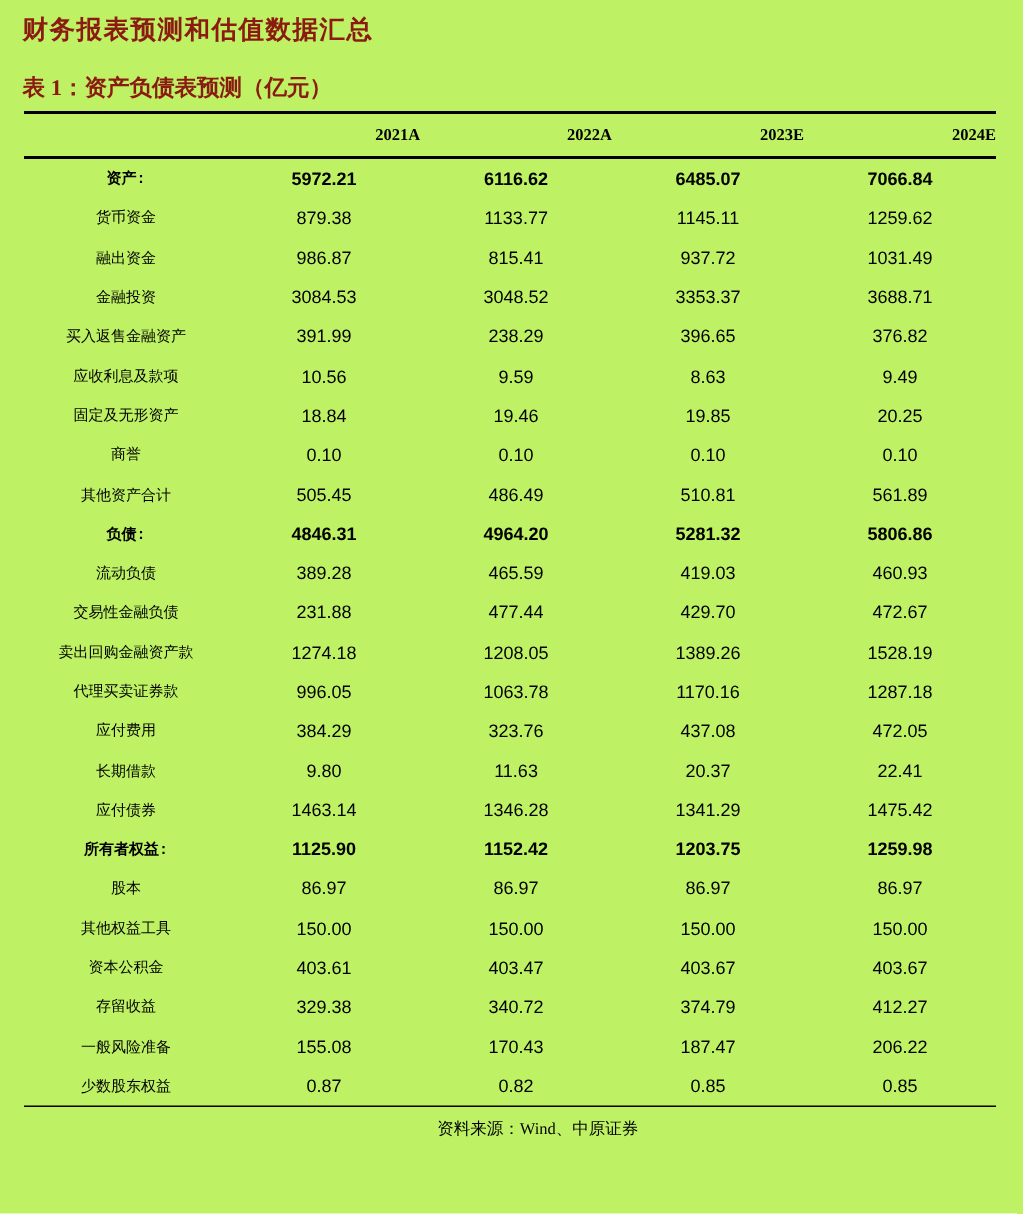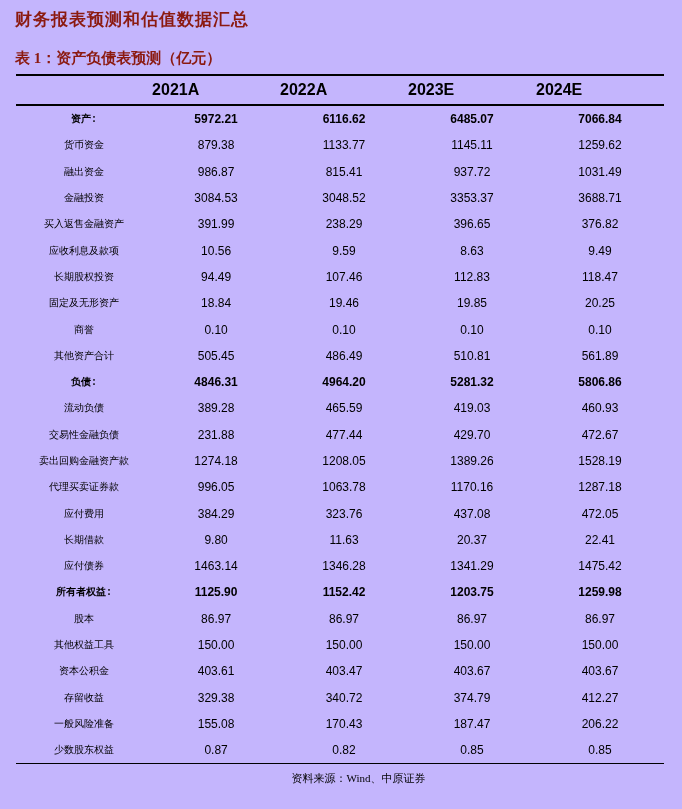--- a/index.html
+++ b/index.html
@@ -5,21 +5,21 @@
   html, body {
     margin: 0;
     padding: 0;
     background: #ffffff;
     font-family: "Liberation Sans", sans-serif;
   }
   .page {
     position: relative;
     width: 682px;
     height: 809px;
-    background: #c4b5fd;
+    background: #bef264;
     overflow: hidden;
   }
   .report-title {
     margin: 8px 0 0 15px;
     font-size: 17px;
     font-weight: bold;
     color: #8B1A10;
     font-family: "Liberation Serif", serif;
     letter-spacing: 1px;
   }
@@ -35,27 +35,27 @@
     margin-left: 16px;
     border-collapse: collapse;
     border-top: 2px solid #000;
     border-bottom: 1.5px solid #000;
     table-layout: fixed;
   }
   table.bs col.c-label { width: 21%; }
   table.bs col.c-val   { width: 19.75%; }
   table.bs thead th {
     border-bottom: 2px solid #000;
-    font-size: 16px;
+    font-size: 11px;
     font-weight: bold;
     color: #000;
-    text-align: left;
+    text-align: right;
     height: 28px;
     padding: 0;
-    font-family: Liberation Sans, sans-serif;
+    font-family: Liberation Serif, serif;
   }
   table.bs td {
     height: 26.3px;
     padding: 0;
     text-align: center;
     vertical-align: middle;
     font-size: 12px;
     color: #000;
   }
   table.bs td.lbl {
@@ -139,27 +139,20 @@
           <td class="val">376.82</td>
         </tr>
         <tr>
           <td class="lbl">应收利息及款项</td>
           <td class="val">10.56</td>
           <td class="val">9.59</td>
           <td class="val">8.63</td>
           <td class="val">9.49</td>
         </tr>
         <tr>
-          <td class="lbl">长期股权投资</td>
-          <td class="val">94.49</td>
-          <td class="val">107.46</td>
-          <td class="val">112.83</td>
-          <td class="val">118.47</td>
-        </tr>
-        <tr>
           <td class="lbl">固定及无形资产</td>
           <td class="val">18.84</td>
           <td class="val">19.46</td>
           <td class="val">19.85</td>
           <td class="val">20.25</td>
         </tr>
         <tr>
           <td class="lbl">商誉</td>
           <td class="val">0.10</td>
           <td class="val">0.10</td>

